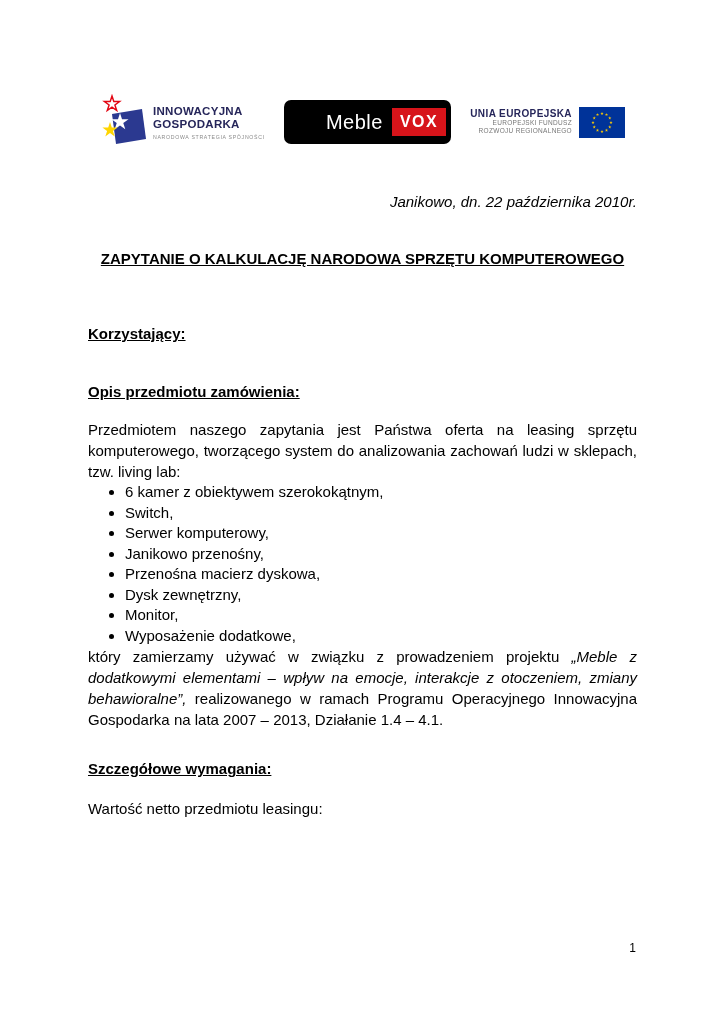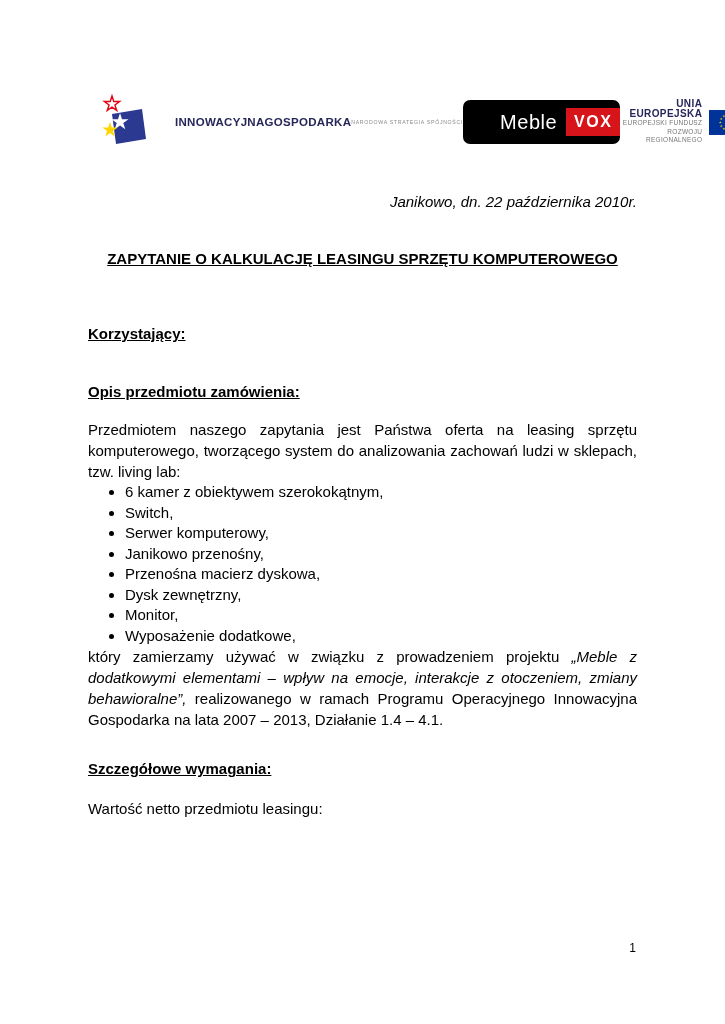--- a/index.html
+++ b/index.html
@@ -17,21 +17,21 @@
 
   
   .logo-row {
     display: flex;
     justify-content: space-between;
     align-items: center;
     margin: 93px 100px 0 100px;
     height: 58px;
   }
   .logo-ig { display: flex; align-items: center; gap: 7px; }
-  .ig-text { display: flex; flex-direction: row; margin-left: 22px; }
+  .ig-text { display: flex; flex-direction: column; }
   .ig-line {
     font-weight: bold;
     font-size: 11.5px;
     color: #26265a;
     letter-spacing: 0.3px;
     line-height: 13px;
   }
   .ig-tagline {
     font-size: 5.2px;
     color: #8a8a8a;
@@ -150,21 +150,21 @@
           <use href="#star5" transform="translate(15.21,11) scale(1.7)"></use>
           <use href="#star5" transform="translate(18.5,7.71) scale(1.7)"></use>
         </g>
       </svg>
     </div>
 
   </header>
 
   <p class="date-line">Janikowo, dn. 22 października 2010r.</p>
 
-  <h1 class="doc-title">ZAPYTANIE O KALKULACJĘ LEASINGU SPRZĘTU KOMPUTEROWEGO</h1>
+  <h1 class="doc-title">ZAPYTANIE O KALKULACJĘ NARODOWA SPRZĘTU KOMPUTEROWEGO</h1>
 
   <p class="section-heading mt-korzystajacy">Korzystający:</p>
 
 
   <p class="section-heading mt-opis">Opis przedmiotu zamówienia:</p>
 
   <p class="para">Przedmiotem naszego zapytania jest Państwa oferta na leasing sprzętu komputerowego, tworzącego system do analizowania zachowań ludzi w sklepach, tzw. living lab:</p>
 
   <ul class="bullet-list">
     <li>6 kamer z obiektywem szerokokątnym,</li>

